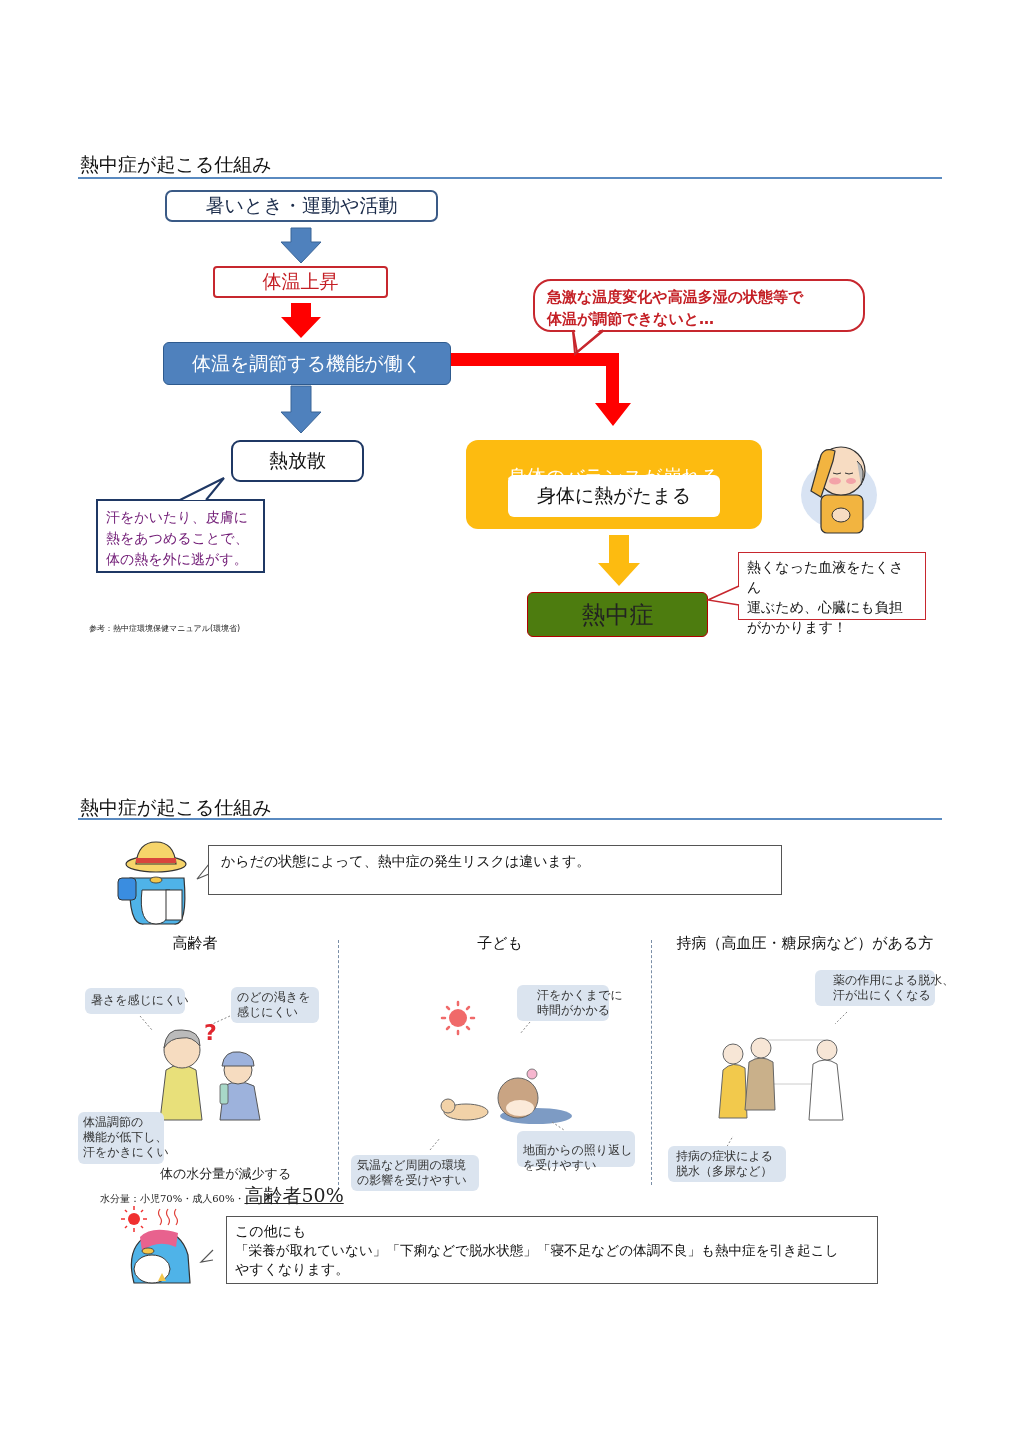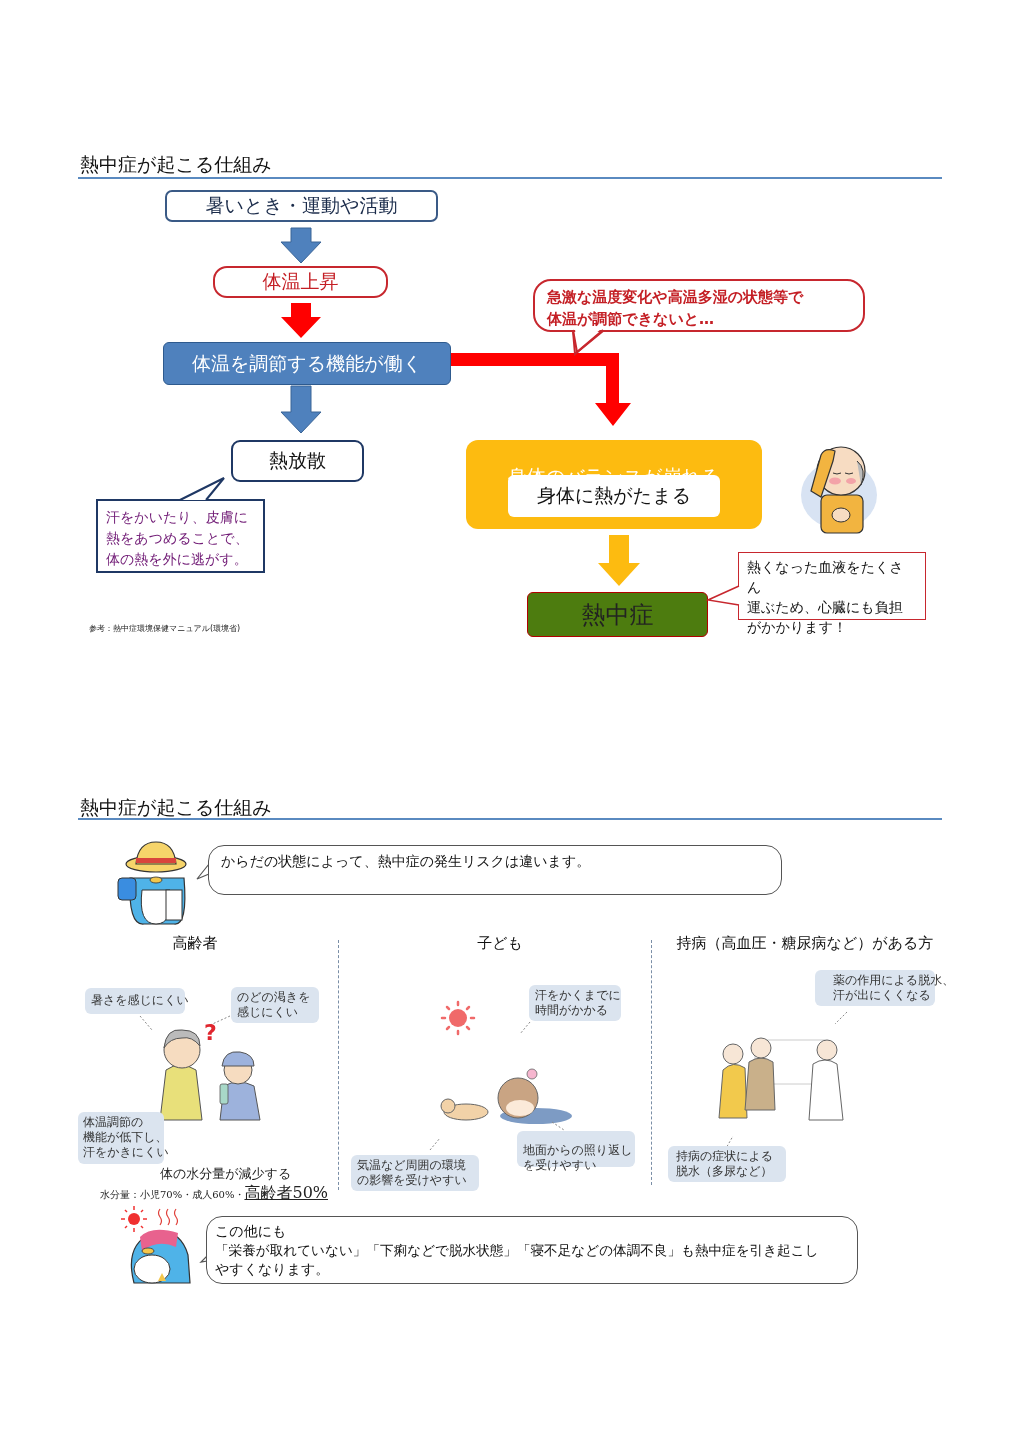--- a/index.html
+++ b/index.html
@@ -6,21 +6,21 @@
   body { width: 1018px; height: 1440px; position: relative; overflow: hidden;
          font-family: "DejaVu Sans", "Liberation Sans", sans-serif; color: #111; }
   .sec-title { position: absolute; left: 80px; font-size: 19px; color: #111; white-space: nowrap; }
   .sec-rule { position: absolute; left: 78px; width: 864px; height: 2px; background: #5a8ac0; }
 
   .box { position: absolute; display: flex; align-items: center; justify-content: center;
          box-sizing: border-box; text-align: center; white-space: nowrap; }
   .b-start { left: 165px; top: 190px; width: 273px; height: 32px; border: 2px solid #3a5a86;
              border-radius: 7px; background: #fff; font-size: 19px; color: #1a2b4a; }
   .b-rise { left: 213px; top: 266px; width: 175px; height: 32px; border: 2px solid #c7272e;
-            border-radius: 14px; background: #fff; font-size: 19px; color: #c41f25; }
+            border-radius: 4px; background: #fff; font-size: 19px; color: #c41f25; }
   .b-reg { left: 163px; top: 342px; width: 288px; height: 43px; border: 1.5px solid #2e5a8e;
            border-radius: 6px; background: #4f81bd; font-size: 19px; color: #fff; }
   .b-disp { left: 231px; top: 440px; width: 133px; height: 42px; border: 2px solid #1f3864;
             border-radius: 9px; background: #fff; font-size: 19px; color: #111; }
   .b-balance { left: 466px; top: 440px; width: 296px; height: 89px; border-radius: 12px;
                background: #fdbb10; display: block; }
   .b-balance .bal-title { position: absolute; left: 0; right: 0; top: 8px; text-align: center;
                           font-size: 19px; color: #fff; margin-top: 16px; }
   .b-balance .bal-inner { position: absolute; left: 42px; top: 35px; width: 212px; height: 42px;
                           background: #fff; border-radius: 6px; display: flex; align-items: center;
@@ -32,37 +32,37 @@
   .c-sweat { left: 96px; top: 499px; width: 169px; height: 74px; border: 2px solid #1f3864;
              padding: 6px 8px; font-size: 14px; line-height: 21px; color: #701a75; }
   .c-sudden { left: 533px; top: 279px; width: 332px; height: 53px; border: 2px solid #c7272e;
               border-radius: 18px; padding: 5px 12px; font-size: 15px; line-height: 22px;
               color: #c41f25; font-weight: bold; }
   .c-blood { left: 738px; top: 552px; width: 188px; height: 68px; border: 1.5px solid #c7272e;
              padding: 4px 8px; font-size: 14px; line-height: 20px; color: #111; }
 
   .ref-note { position: absolute; left: 89px; top: 623px; font-size: 8px; color: #222; white-space: nowrap; }
 
-  .speech { position: absolute; box-sizing: border-box; border: 1.2px solid #555; border-radius: 16px;
+  .speech { position: absolute; box-sizing: border-box; border: 1.2px solid #555; border-radius: 0;
             background: #fff; font-size: 14px; line-height: 19px; color: #111; padding: 6px 12px; }
   .sp-top { left: 208px; top: 845px; width: 574px; height: 50px; }
-  .sp-bottom { left: 206px; top: 1216px; width: 652px; height: 68px; padding: 5px 8px; }
+  .sp-bottom { left: 226px; top: 1216px; width: 652px; height: 68px; padding: 5px 8px; }
 
   .col-head { position: absolute; font-size: 15px; color: #111; white-space: nowrap; text-align: center; }
   .divider { position: absolute; width: 0; border-left: 1.5px dashed #7a8ea6; }
 
   .tag { position: absolute; box-sizing: border-box; background: #dbe4ef; border-radius: 6px;
          font-family: "DejaVu Serif", "Liberation Serif", serif; font-size: 12px; line-height: 17px;
          color: #333; padding: 4px 6px; white-space: nowrap; }
 
   .water1 { position: absolute; left: 160px; top: 1165px; font-family: "DejaVu Serif", serif;
             font-size: 13px; color: #222; white-space: nowrap; }
   .water2 { position: absolute; left: 100px; top: 1183px; font-family: "DejaVu Serif", serif;
             font-size: 10px; color: #222; white-space: nowrap; }
-  .water2 .big { font-size: 16px; text-decoration: underline; }
+  .water2 .big { font-size: 19px; text-decoration: underline; }
 
   svg { position: absolute; overflow: visible; }
 </style>
 </head>
 <body>
 
 <div class="sec-title" style="top:152px;">熱中症が起こる仕組み</div>
 <div class="sec-rule" style="top:177px;"></div>
 
 <div class="box b-start">暑いとき・運動や活動</div>
@@ -213,21 +213,21 @@
     <line x1="18" y1="2" x2="18" y2="5"></line>
       <line x1="18" y1="31" x2="18" y2="34"></line>
     <line x1="2" y1="18" x2="5" y2="18"></line>
       <line x1="31" y1="18" x2="34" y2="18"></line>
     <line x1="7" y1="7" x2="9" y2="9"></line>
       <line x1="27" y1="27" x2="29" y2="29"></line>
     <line x1="7" y1="29" x2="9" y2="27"></line>
       <line x1="27" y1="9" x2="29" y2="7"></line>
   </g>
 </svg>
-<div class="tag" style="left:517px;top:985px;width:92px;height:36px;line-height:15px;padding:3px 6px;margin-left:12px;">
+<div class="tag" style="left:517px;top:985px;width:92px;height:36px;line-height:15px;padding:3px 20px;">
   <div>汗をかくまでに</div>
   <div>時間がかかる</div>
 </div>
 <svg style="left:420px;top:1020px;" width="180" height="140">
   <line x1="110" y1="2" x2="100" y2="14" stroke="#888" stroke-dasharray="2,2"></line>
   <ellipse cx="116" cy="96" rx="36" ry="8" fill="#7d9bc4"></ellipse>
   <circle cx="98" cy="78" r="20" fill="#c9a483" stroke="#666" stroke-width="1"></circle>
   <ellipse cx="100" cy="88" rx="14" ry="8" fill="#fbead9"></ellipse>
   <circle cx="112" cy="54" r="5" fill="#f6b6cf" stroke="#666" stroke-width="0.8"></circle>
   <ellipse cx="46" cy="92" rx="22" ry="8" fill="#f2d2a8" stroke="#666" stroke-width="1"></ellipse>

